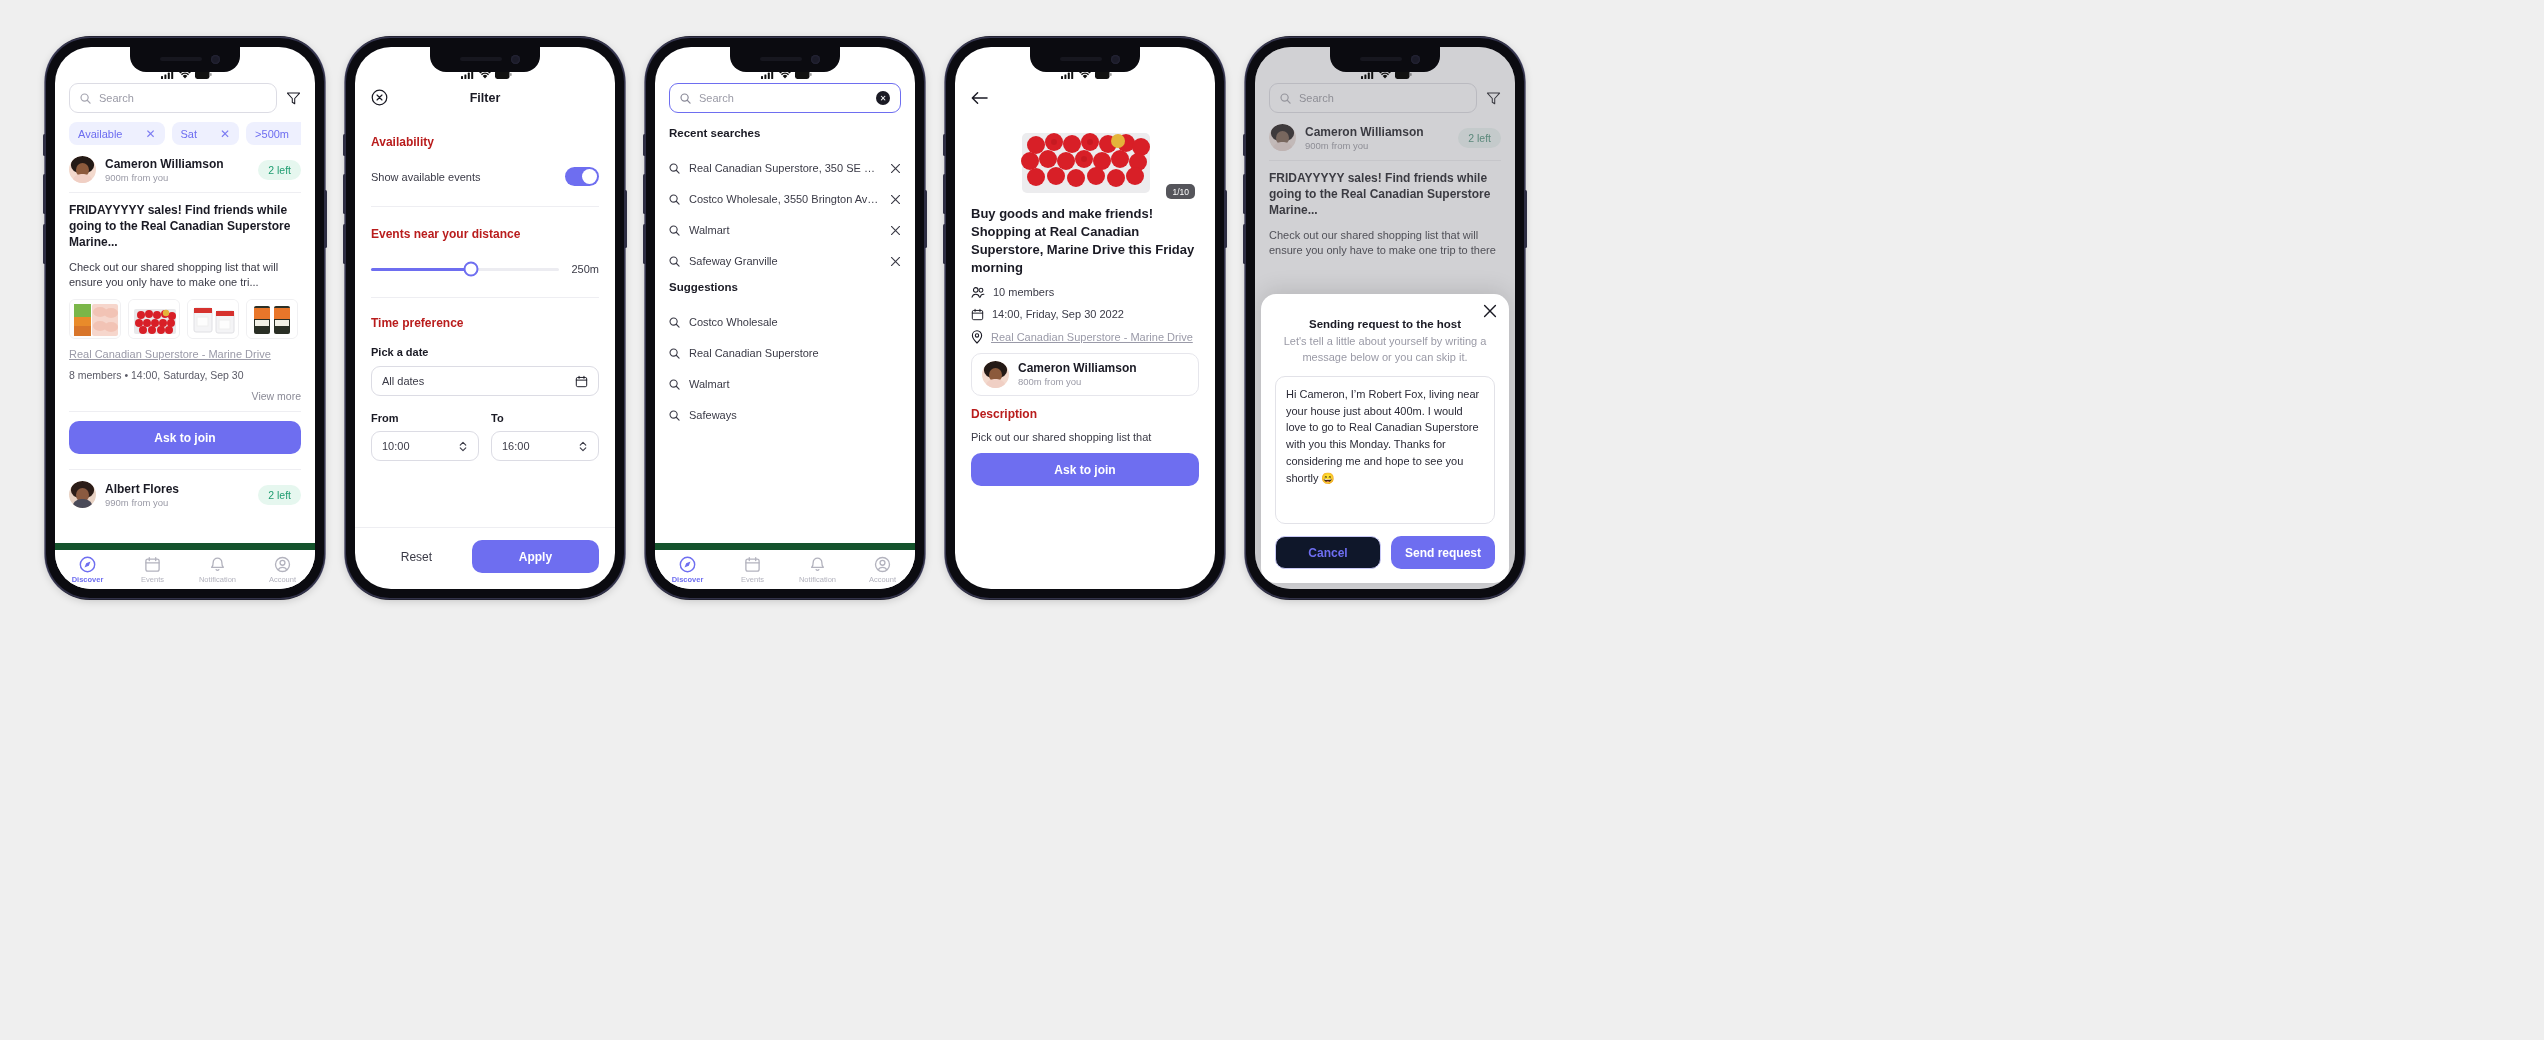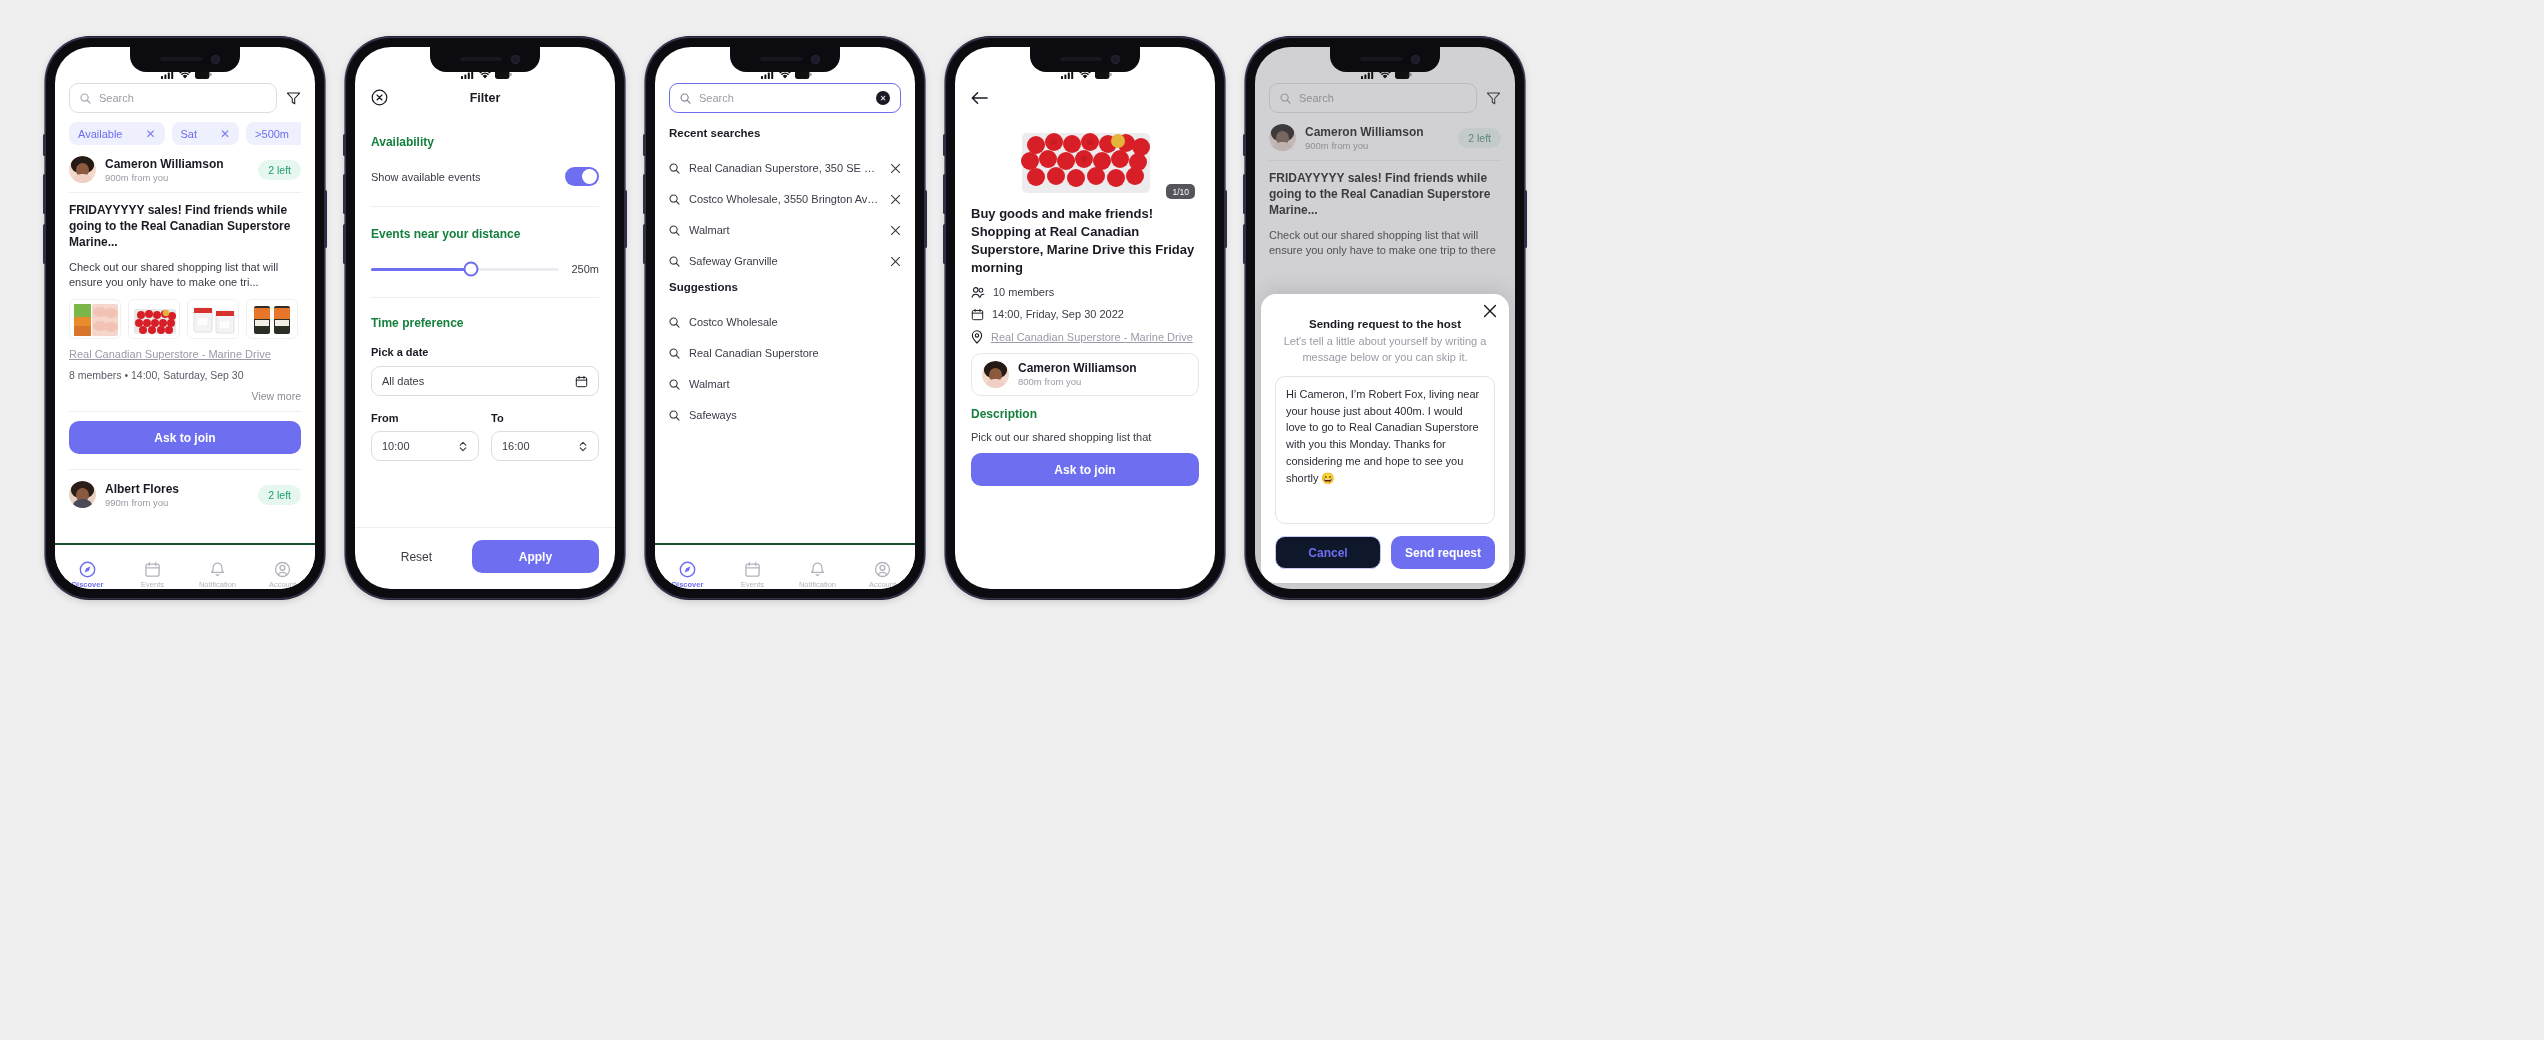--- a/index.html
+++ b/index.html
@@ -84,21 +84,21 @@
     background:#0f172a; color:#6e6ef0; border:1.4px solid #c9c9f6; border-radius:10px;
     height:33px; font-size:12px; font-weight:700; cursor:pointer; flex:1;
     font-family:"Liberation Sans", sans-serif;
   }
   .hr { height:1px; background:#eeeef2; width:100%; }
   .link-store { color:#9a9aa8; font-size:11px; text-decoration:underline; }
 
   
   .tabbar {
     position:absolute; left:0; right:0; bottom:0; height:46px; background:#fff;
-    border-top:2px solid #14532d; display:flex; z-index:20;align-items:flex-end;
+    border-top:7px solid #14532d; display:flex; z-index:20;
   }
   .tabitem { flex:1; display:flex; flex-direction:column; align-items:center; justify-content:center; gap:2px;
              font-size:7.5px; color:#b3b3be; }
   .tabitem.active { color:#6e6ef0; font-weight:700; }
 
   
   .s1 { position:absolute; inset:0; padding:36px 14px 0 14px; display:flex; flex-direction:column; gap:9px; }
   .s1-row { display:flex; align-items:center; gap:9px; }
   .chips { display:flex; gap:7px; overflow:hidden; }
   .card-head { display:flex; align-items:center; gap:9px; padding-top:2px;}
@@ -109,21 +109,21 @@
   .thumbs { display:flex; gap:7px; overflow:hidden;}
   .thumb { width:52px; height:40px; border-radius:6px; flex:none; position:relative; overflow:hidden; background:#fafafa; border:1px solid #f0f0f2;}
   .meta-line { font-size:10.5px; color:#5a5a66;}
   .viewmore { font-size:10.5px; color:#8a8a96; text-align:right;}
 
   
   .s2 { position:absolute; inset:0; padding:36px 0 0 0; display:flex; flex-direction:column;gap:17px;}
   .s2-head { display:flex; align-items:center; padding:6px 16px 12px; position:relative;}
   .s2-title{ flex:1; text-align:center; font-size:12.5px; font-weight:700; color:#1a1a24;}
   .s2-body { flex:1; padding:0 16px; display:flex; flex-direction:column; }
-  .sec-h  { font-size:12px; font-weight:700; color:#15803d;}
+  .sec-h  { font-size:12px; font-weight:700; color:#b91c1c;}
   .sub-h  { font-size:11px; font-weight:700; color:#1a1a24;}
   .row-between{ display:flex; align-items:center; justify-content:space-between;}
   .switch { width:34px; height:19px; border-radius:11px; background:#6e6ef0; position:relative; flex:none;}
   .switch .knob{ position:absolute; right:2px; top:2px; width:15px; height:15px; border-radius:50%; background:#fff;}
   .slider-wrap{ display:flex; align-items:center; gap:12px;}
   .track { position:relative; flex:1; height:3px; border-radius:2px; background:#ececf1;}
   .track .fill{ position:absolute; left:0; top:0; height:3px; border-radius:2px; background:#6e6ef0; width:53%;}
   .track .knob{ position:absolute; left:53%; top:50%; transform:translate(-50%,-50%);
                 width:15px; height:15px; border-radius:50%; background:#fff; border:2.4px solid #6e6ef0;}
   .slider-val{ font-size:11px; color:#3a3a46;}

